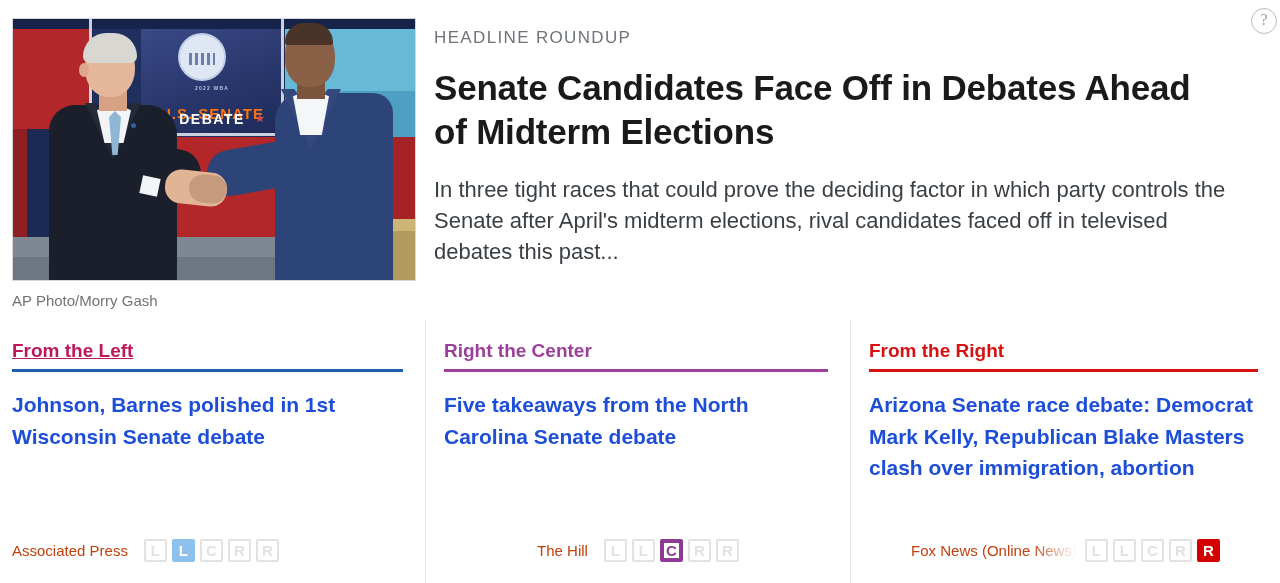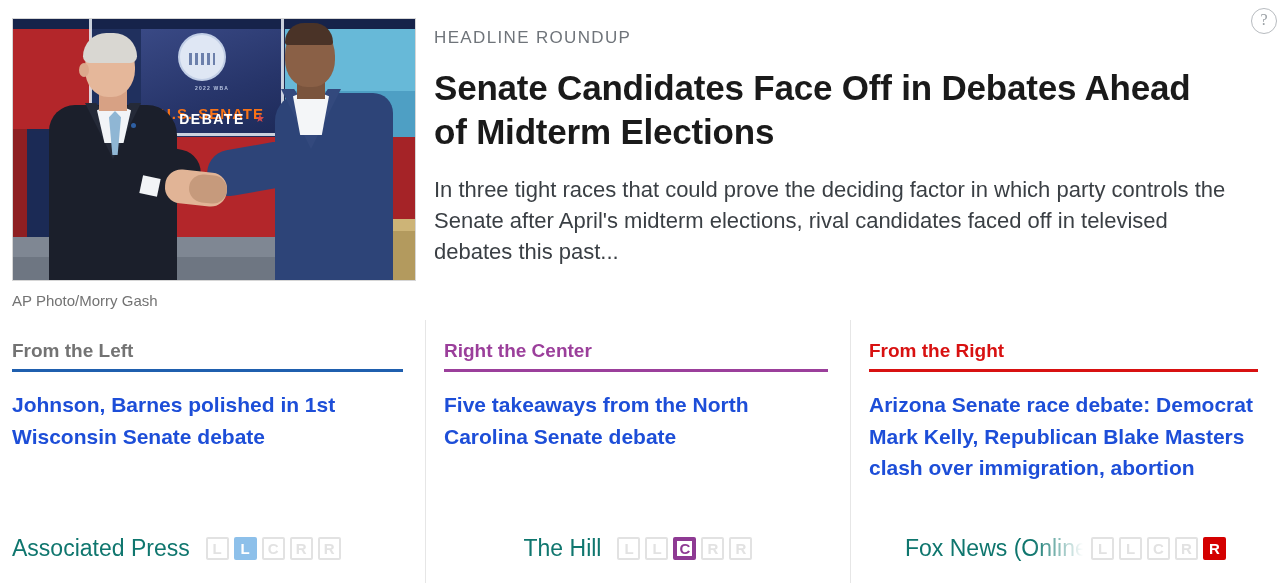--- a/index.html
+++ b/index.html
@@ -117,31 +117,31 @@
   }
 
   
   .cols { display: flex; width: 1280px; height: 263px; }
   .col { width: 425px; padding: 20px 22px 0 12px; position: relative; }
   .col + .col { border-left: 1px solid #e6e6e6; padding-left: 18px; }
   .col-right { width: 430px; }
 
   .side-label { font-size: 19px; font-weight: bold; padding-bottom: 7px; }
   .rule { height: 3px; width: 100%; }
-  .left-label  { color: #737373; }  .left-rule  { background: #1f5fae; }
+  .left-label  { color: #be185d; text-decoration: underline; }  .left-rule  { background: #1f5fae; }
   .center-label{ color: #9b3f9b; }  .center-rule{ background: #9b3f9b; }
   .right-label { color: #d81111; }  .right-rule { background: #d81111; }
 
   .art-title {
     margin-top: 17px; font-size: 21px; line-height: 1.5; font-weight: bold; color: #1d4ed8;
   }
   .srcrow { position: absolute; bottom: 21px; left: 12px; right: 18px;
             display: flex; align-items: center; }
   .col + .col .srcrow { left: 18px; justify-content: center; }
-  .srcname { font-size: 23px; color: #0f766e; white-space: nowrap; }
+  .srcname { font-size: 15px; color: #c2410c; white-space: nowrap; }
   .srcname.fade {
     max-width: 178px; overflow: hidden;
     -webkit-mask-image: linear-gradient(90deg,#000 0%,#000 72%,transparent 100%);
     mask-image: linear-gradient(90deg,#000 0%,#000 72%,transparent 100%);
   }
   .bias { display: flex; gap: 5px; margin-left: 16px; }
   .bias.tight { margin-left: 8px; }
   .bbox {
     width: 23px; height: 23px; border: 2px solid #e2e2e2; border-radius: 2px;
     color: #e2e2e2; font-size: 15px; font-weight: bold; line-height: 19px;

